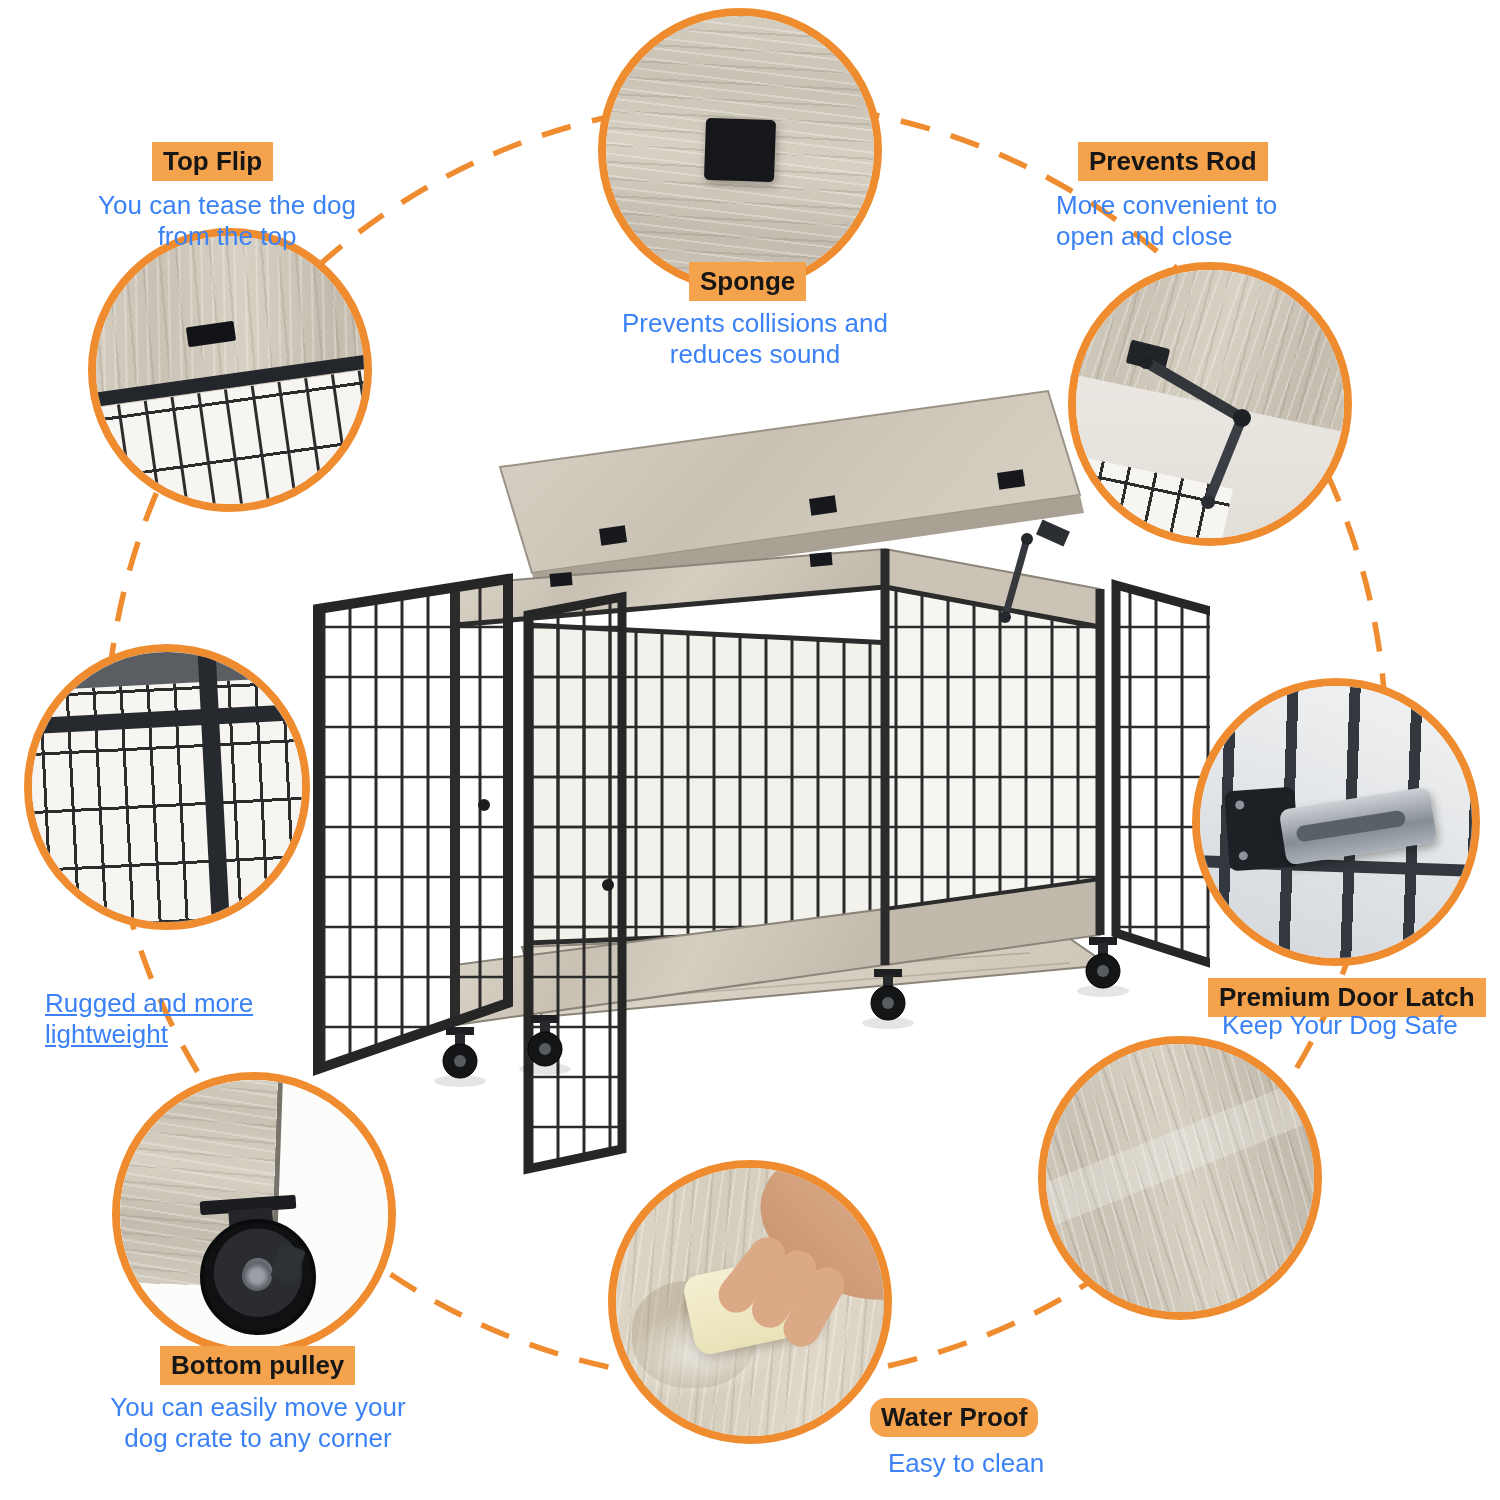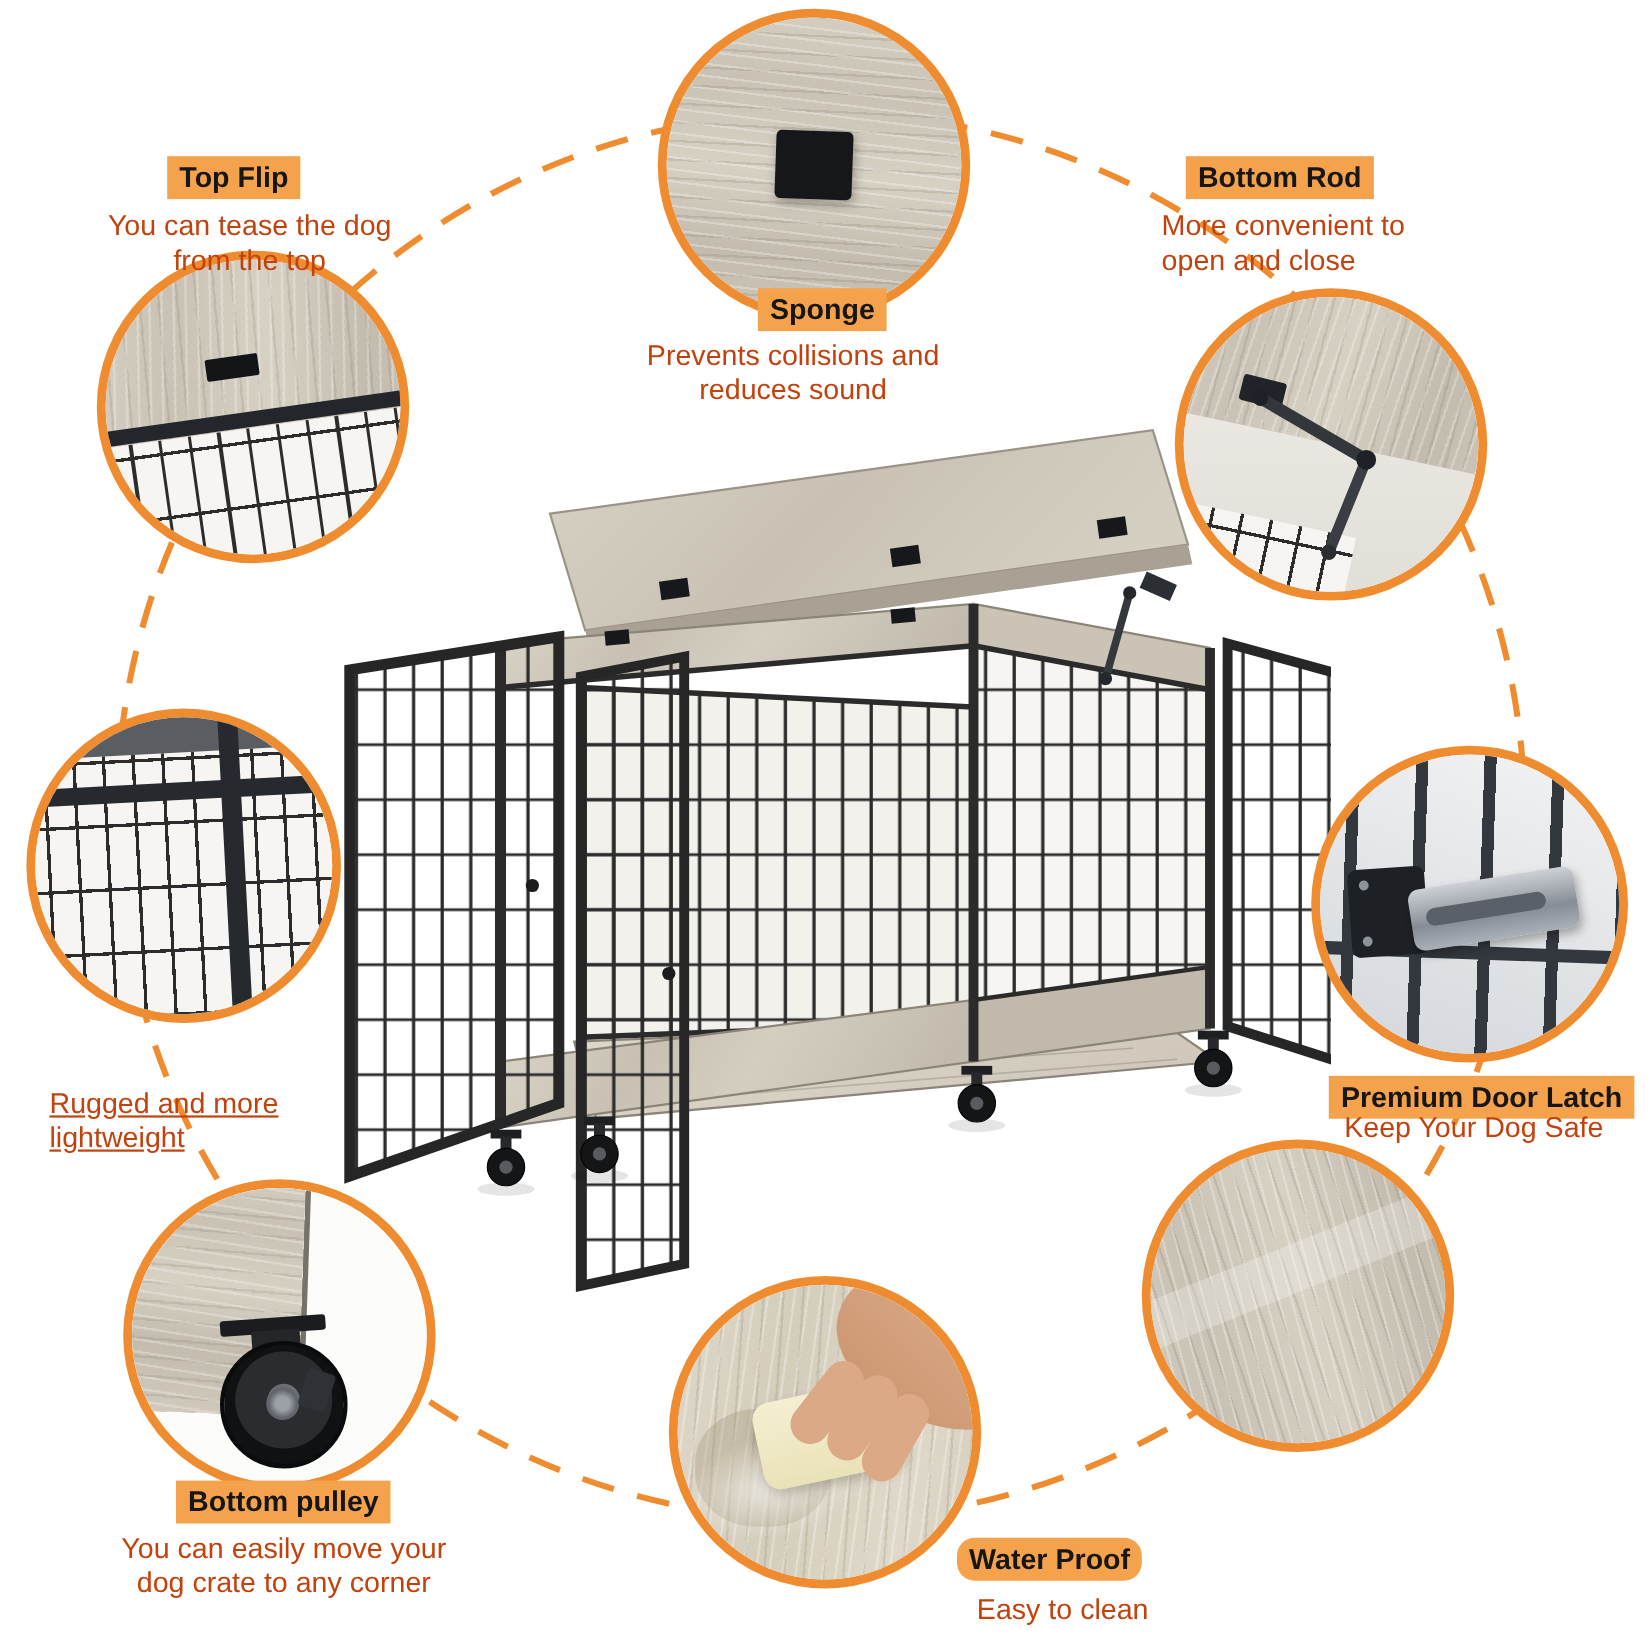--- a/index.html
+++ b/index.html
@@ -95,25 +95,25 @@
   .wp-finger{width:36px;height:86px;border-radius:18px;background:#dca986;}
   .wp-finger.f1{left:44%;top:24%;transform:rotate(38deg);}
   .wp-finger.f2{left:56%;top:29%;transform:rotate(34deg);}
   .wp-finger.f3{left:67%;top:36%;transform:rotate(30deg);}
   
   .pb-wood{left:-30%;top:-30%;width:160%;height:160%;transform:rotate(-22deg);}
   .pb-band{left:-30%;top:32%;width:160%;height:16%;background:rgba(255,255,255,.25);transform:rotate(-22deg);}
   
   .label{position:absolute;background:#f5a24c;color:#161616;font-weight:bold;font-size:26px;
          padding:4px 11px;white-space:nowrap;z-index:4;}
-  .desc{position:absolute;font-size:26px;line-height:1.2;color:#c2410c;z-index:4;}
+  .desc{position:absolute;font-size:26px;line-height:1.2;color:#3b82f6;z-index:4;}
   #lbl-top-flip{left:152px;top:142px;}
   #desc-top-flip{left:95px;top:190px;width:264px;text-align:center;}
   #lbl-sponge{left:689px;top:262px;}
-  #desc-sponge{left:561px;top:308px;width:320px;text-align:center;}
+  #desc-sponge{left:595px;top:308px;width:320px;text-align:center;}
   #lbl-support-rod{left:1078px;top:142px;}
   #desc-support-rod{left:1056px;top:190px;width:280px;}
   #lbl-iron-door{left:30px;top:924px;}
   #desc-iron-door{left:45px;top:988px;width:250px;text-decoration:underline;}
   #lbl-door-latch{left:1208px;top:958px;margin-top:20px;}
   #desc-door-latch{left:1222px;top:1010px;width:280px;}
   #lbl-bottom-pulley{left:160px;top:1346px;}
   #desc-bottom-pulley{left:88px;top:1392px;width:340px;text-align:center;}
   #lbl-water-proof{left:870px;top:1398px;border-radius:16px;}
   #desc-water-proof{left:888px;top:1448px;width:240px;}
@@ -306,21 +306,21 @@
     <div class="pb-wood woodbg"></div>
     <div class="pb-band"></div>
   </div>
 
   <div class="label" id="lbl-top-flip">Top Flip</div>
   <div class="desc" id="desc-top-flip">You can tease the dog from the top</div>
 
   <div class="label" id="lbl-sponge">Sponge</div>
   <div class="desc" id="desc-sponge">Prevents collisions and reduces sound</div>
 
-  <div class="label" id="lbl-support-rod">Bottom Rod</div>
+  <div class="label" id="lbl-support-rod">Prevents Rod</div>
   <div class="desc" id="desc-support-rod">More convenient to open and close</div>
 
   <div class="desc" id="desc-iron-door">Rugged and more lightweight</div>
 
   <div class="label" id="lbl-door-latch">Premium Door Latch</div>
   <div class="desc" id="desc-door-latch">Keep Your Dog Safe</div>
 
   <div class="label" id="lbl-bottom-pulley">Bottom pulley</div>
   <div class="desc" id="desc-bottom-pulley">You can easily move your dog crate to any corner</div>
 

